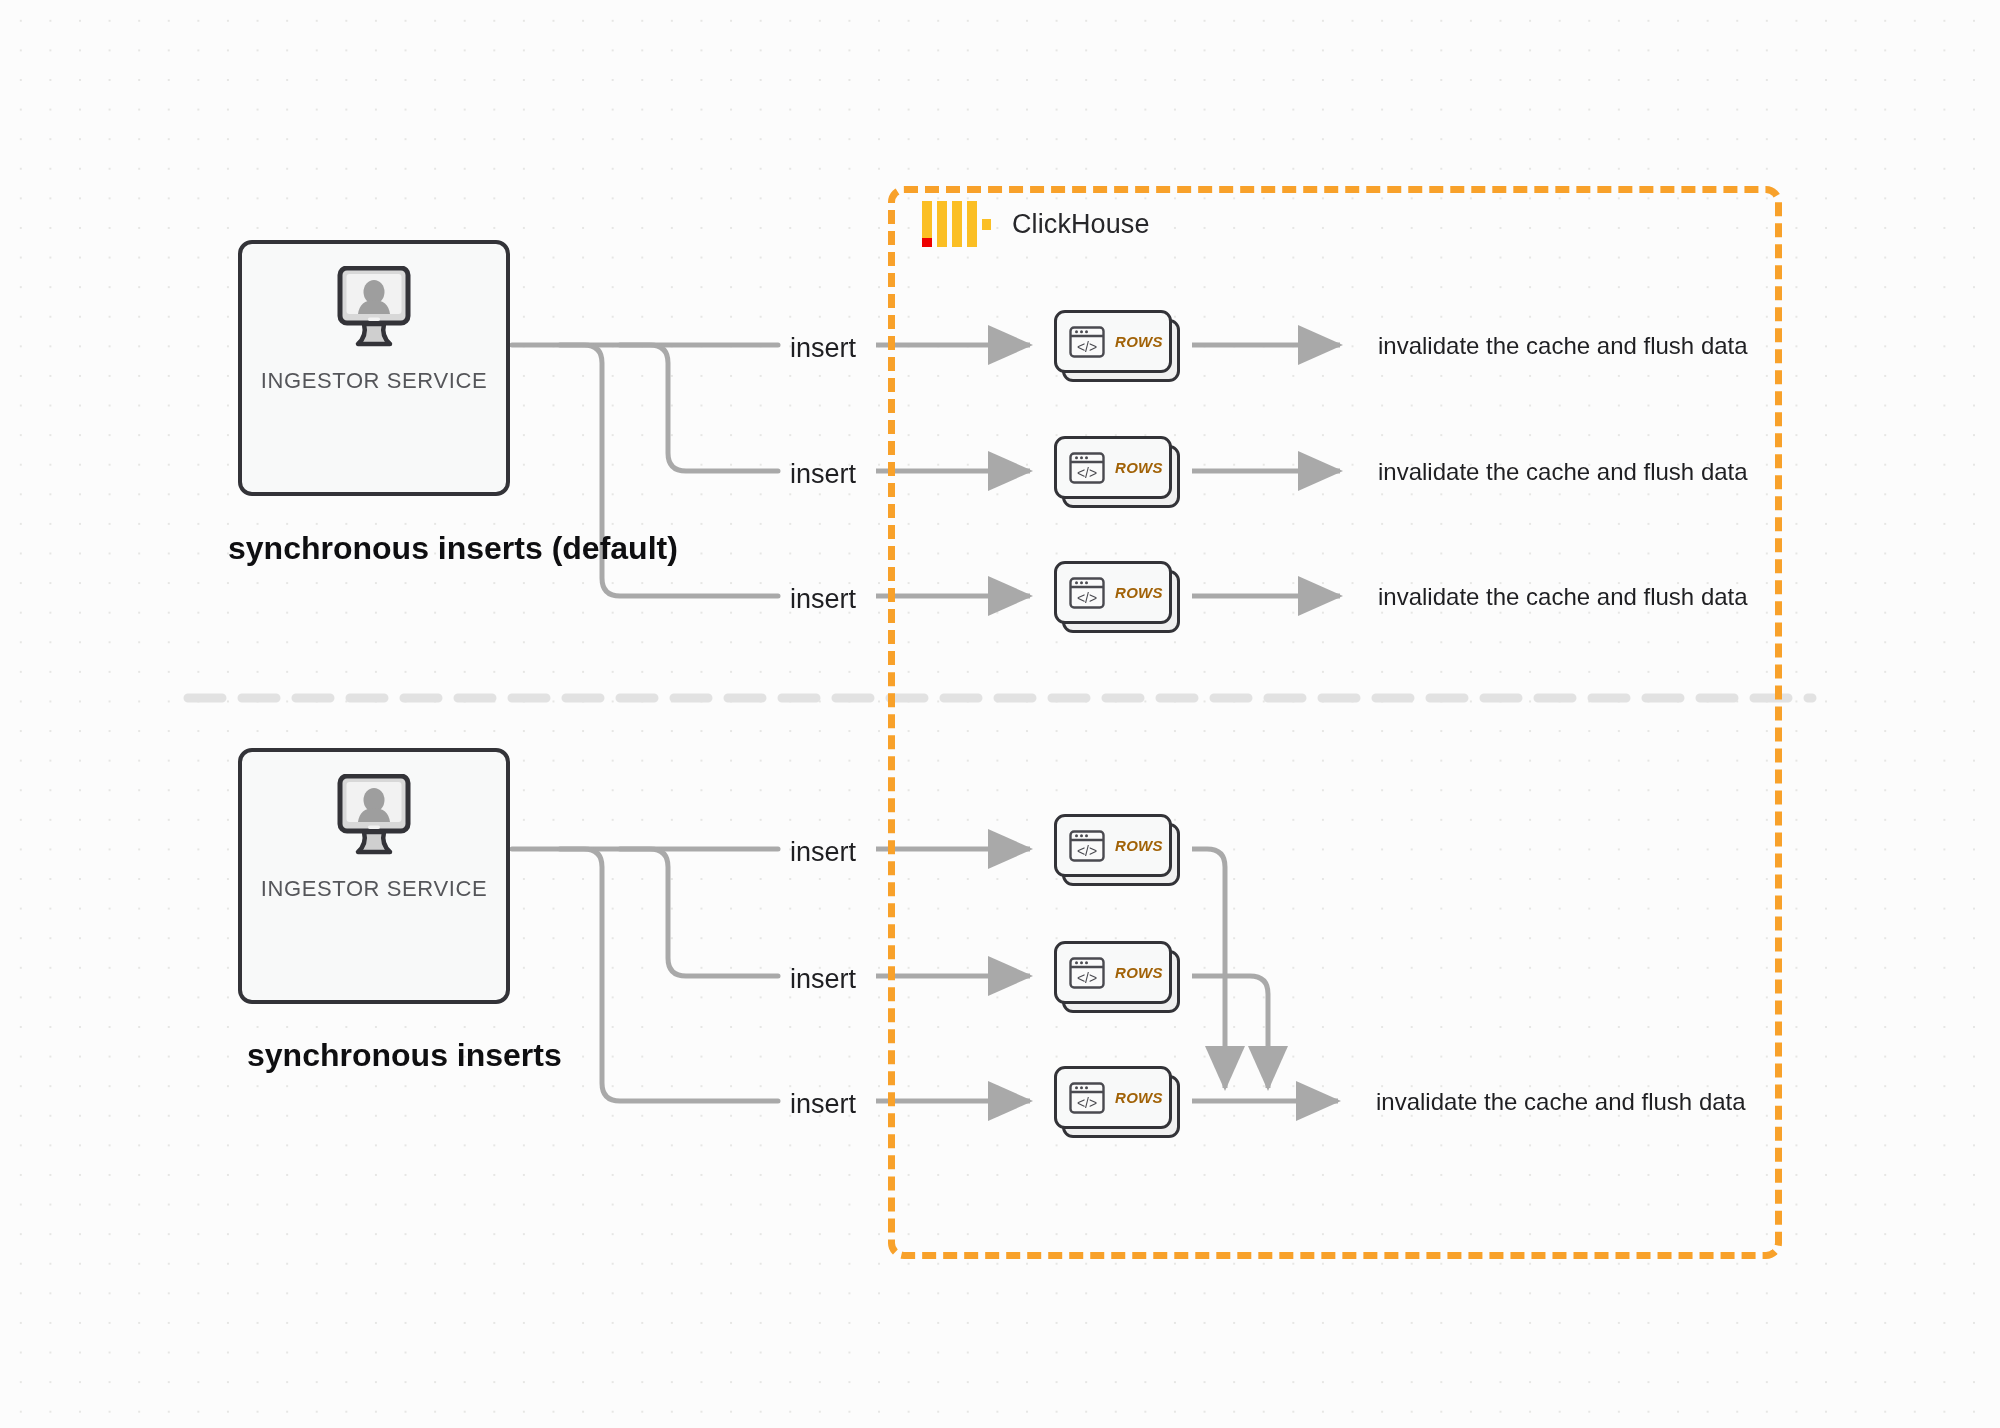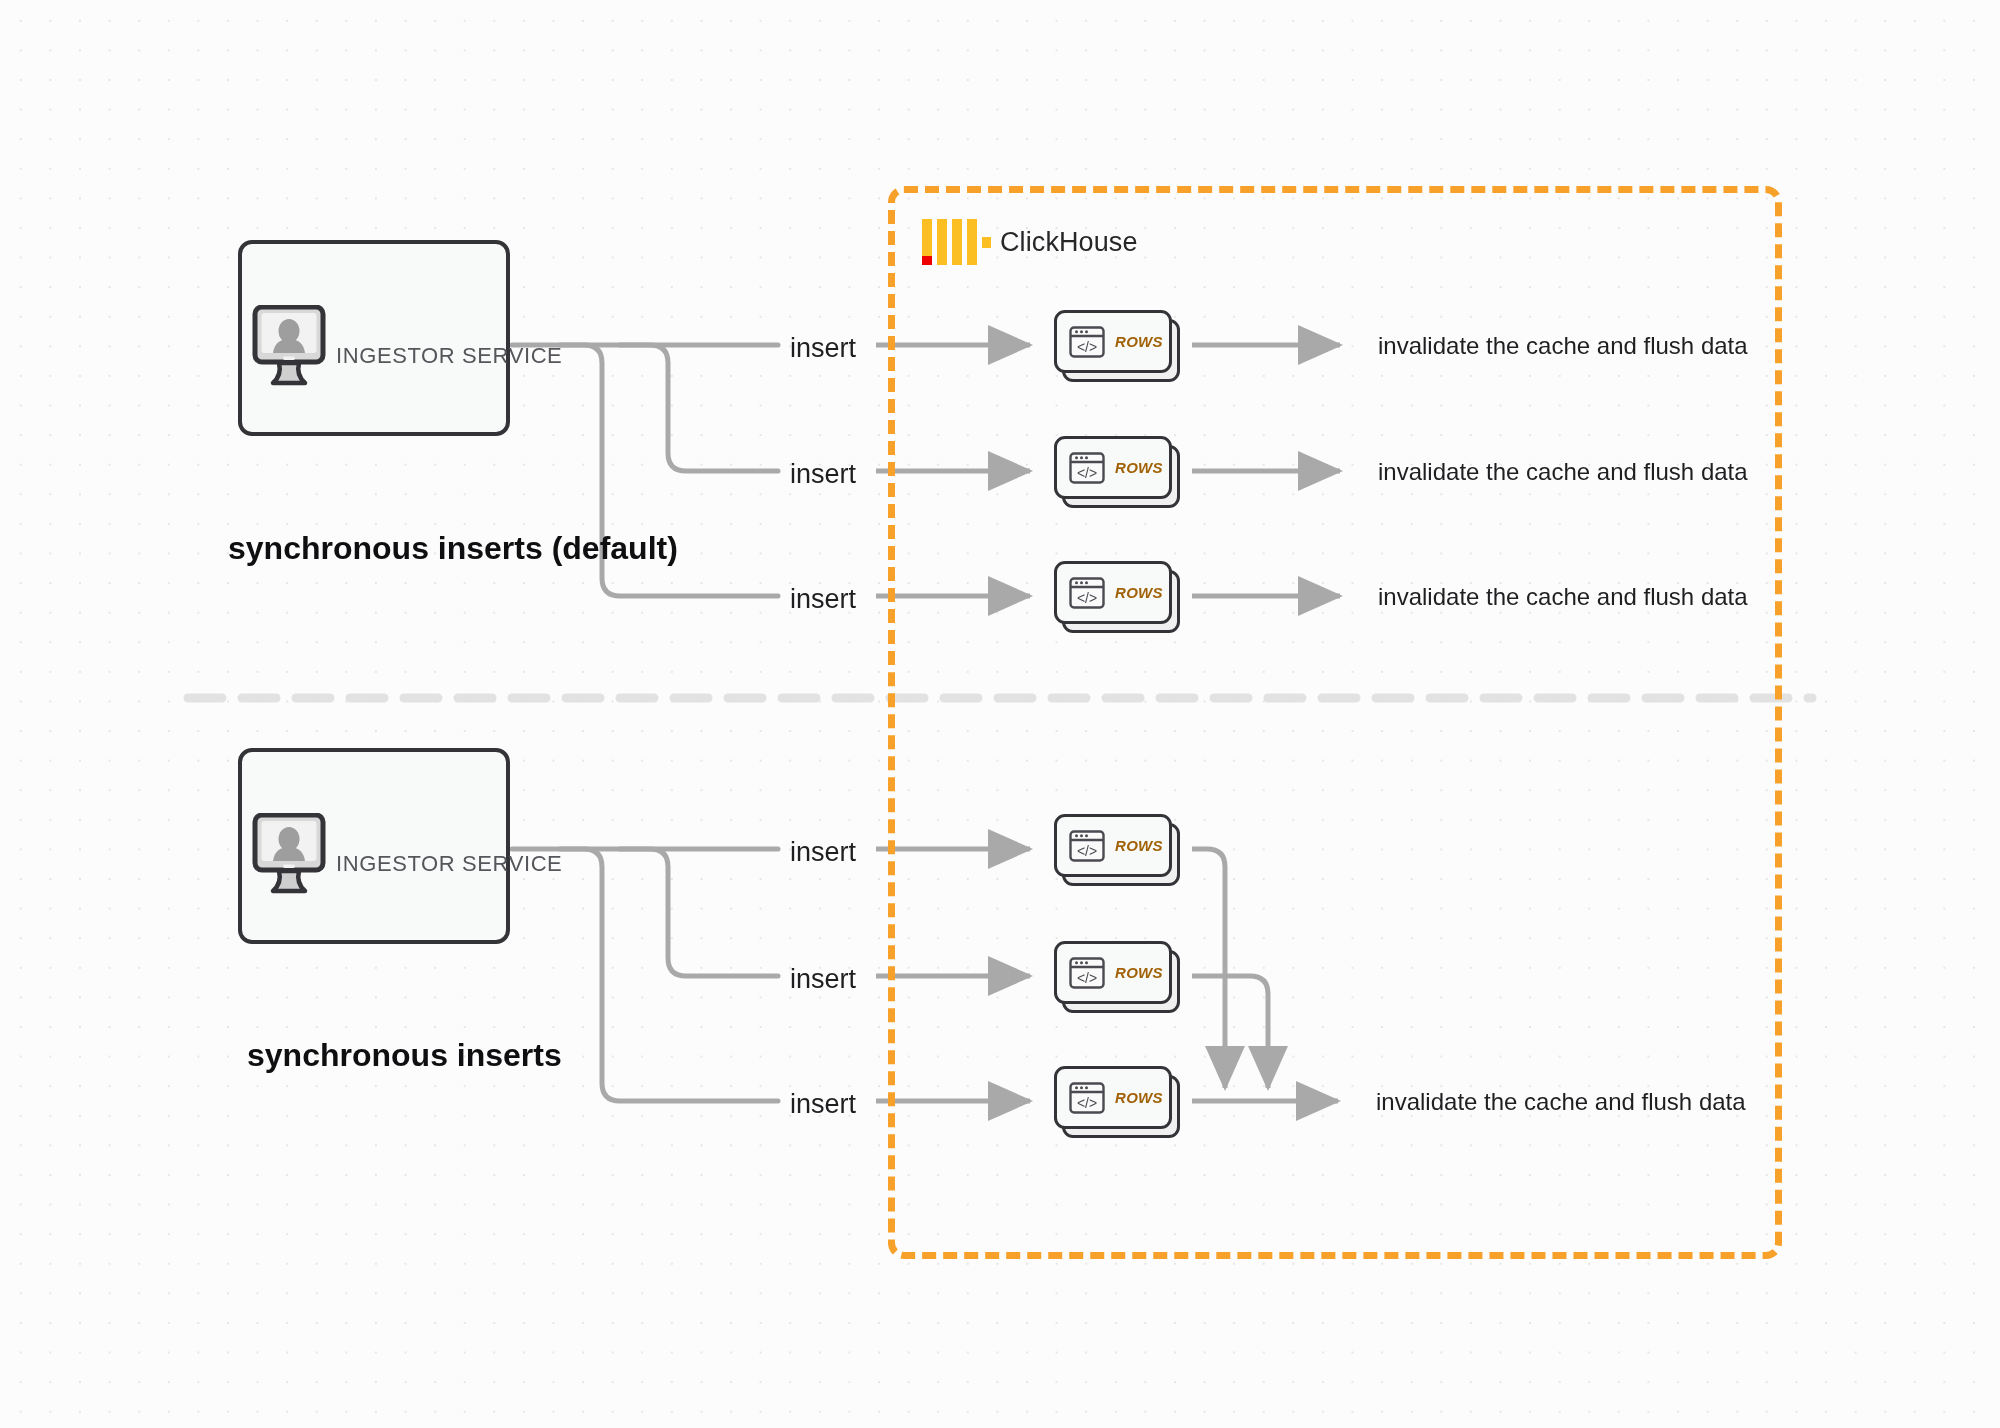--- a/index.html
+++ b/index.html
@@ -34,24 +34,24 @@
     top: 186px;
     width: 894px;
     height: 1073px;
     border: 7px dashed #f8a12a;
     border-radius: 16px;
     box-sizing: border-box;
   }
   .ch-brand {
     position: absolute;
     left: 922px;
-    top: 218px;
+    top: 200px;
     display: flex;
     align-items: center;
-    gap: 18px;
+    gap: 30px;
     height: 48px;
     text-align: right;
   }
   .ch-logo {
     position: relative;
     width: 60px;
     height: 46px;
   }
   .ch-logo i {
     position: absolute;
@@ -81,27 +81,27 @@
     font-size: 27px;
     color: #27272a;
     letter-spacing: 0.1px;
     white-space: nowrap;
   }
 
   
   .ingestor {
     position: absolute;
     width: 272px;
-    height: 196px;
+    height: 256px;
     background: #f8f9f9;
     border: 4px solid #333338;
     border-radius: 14px;
     box-sizing: border-box;
     display: flex;
-    flex-direction: row;
+    flex-direction: column;
     align-items: center;
     justify-content: flex-start;
     padding-top: 22px;
   }
   .ingestor.sync { left: 238px; top: 240px; }
   .ingestor.async { left: 238px; top: 748px; }
   .monitor {
     width: 94px;
     height: 88px;
     position: relative;

